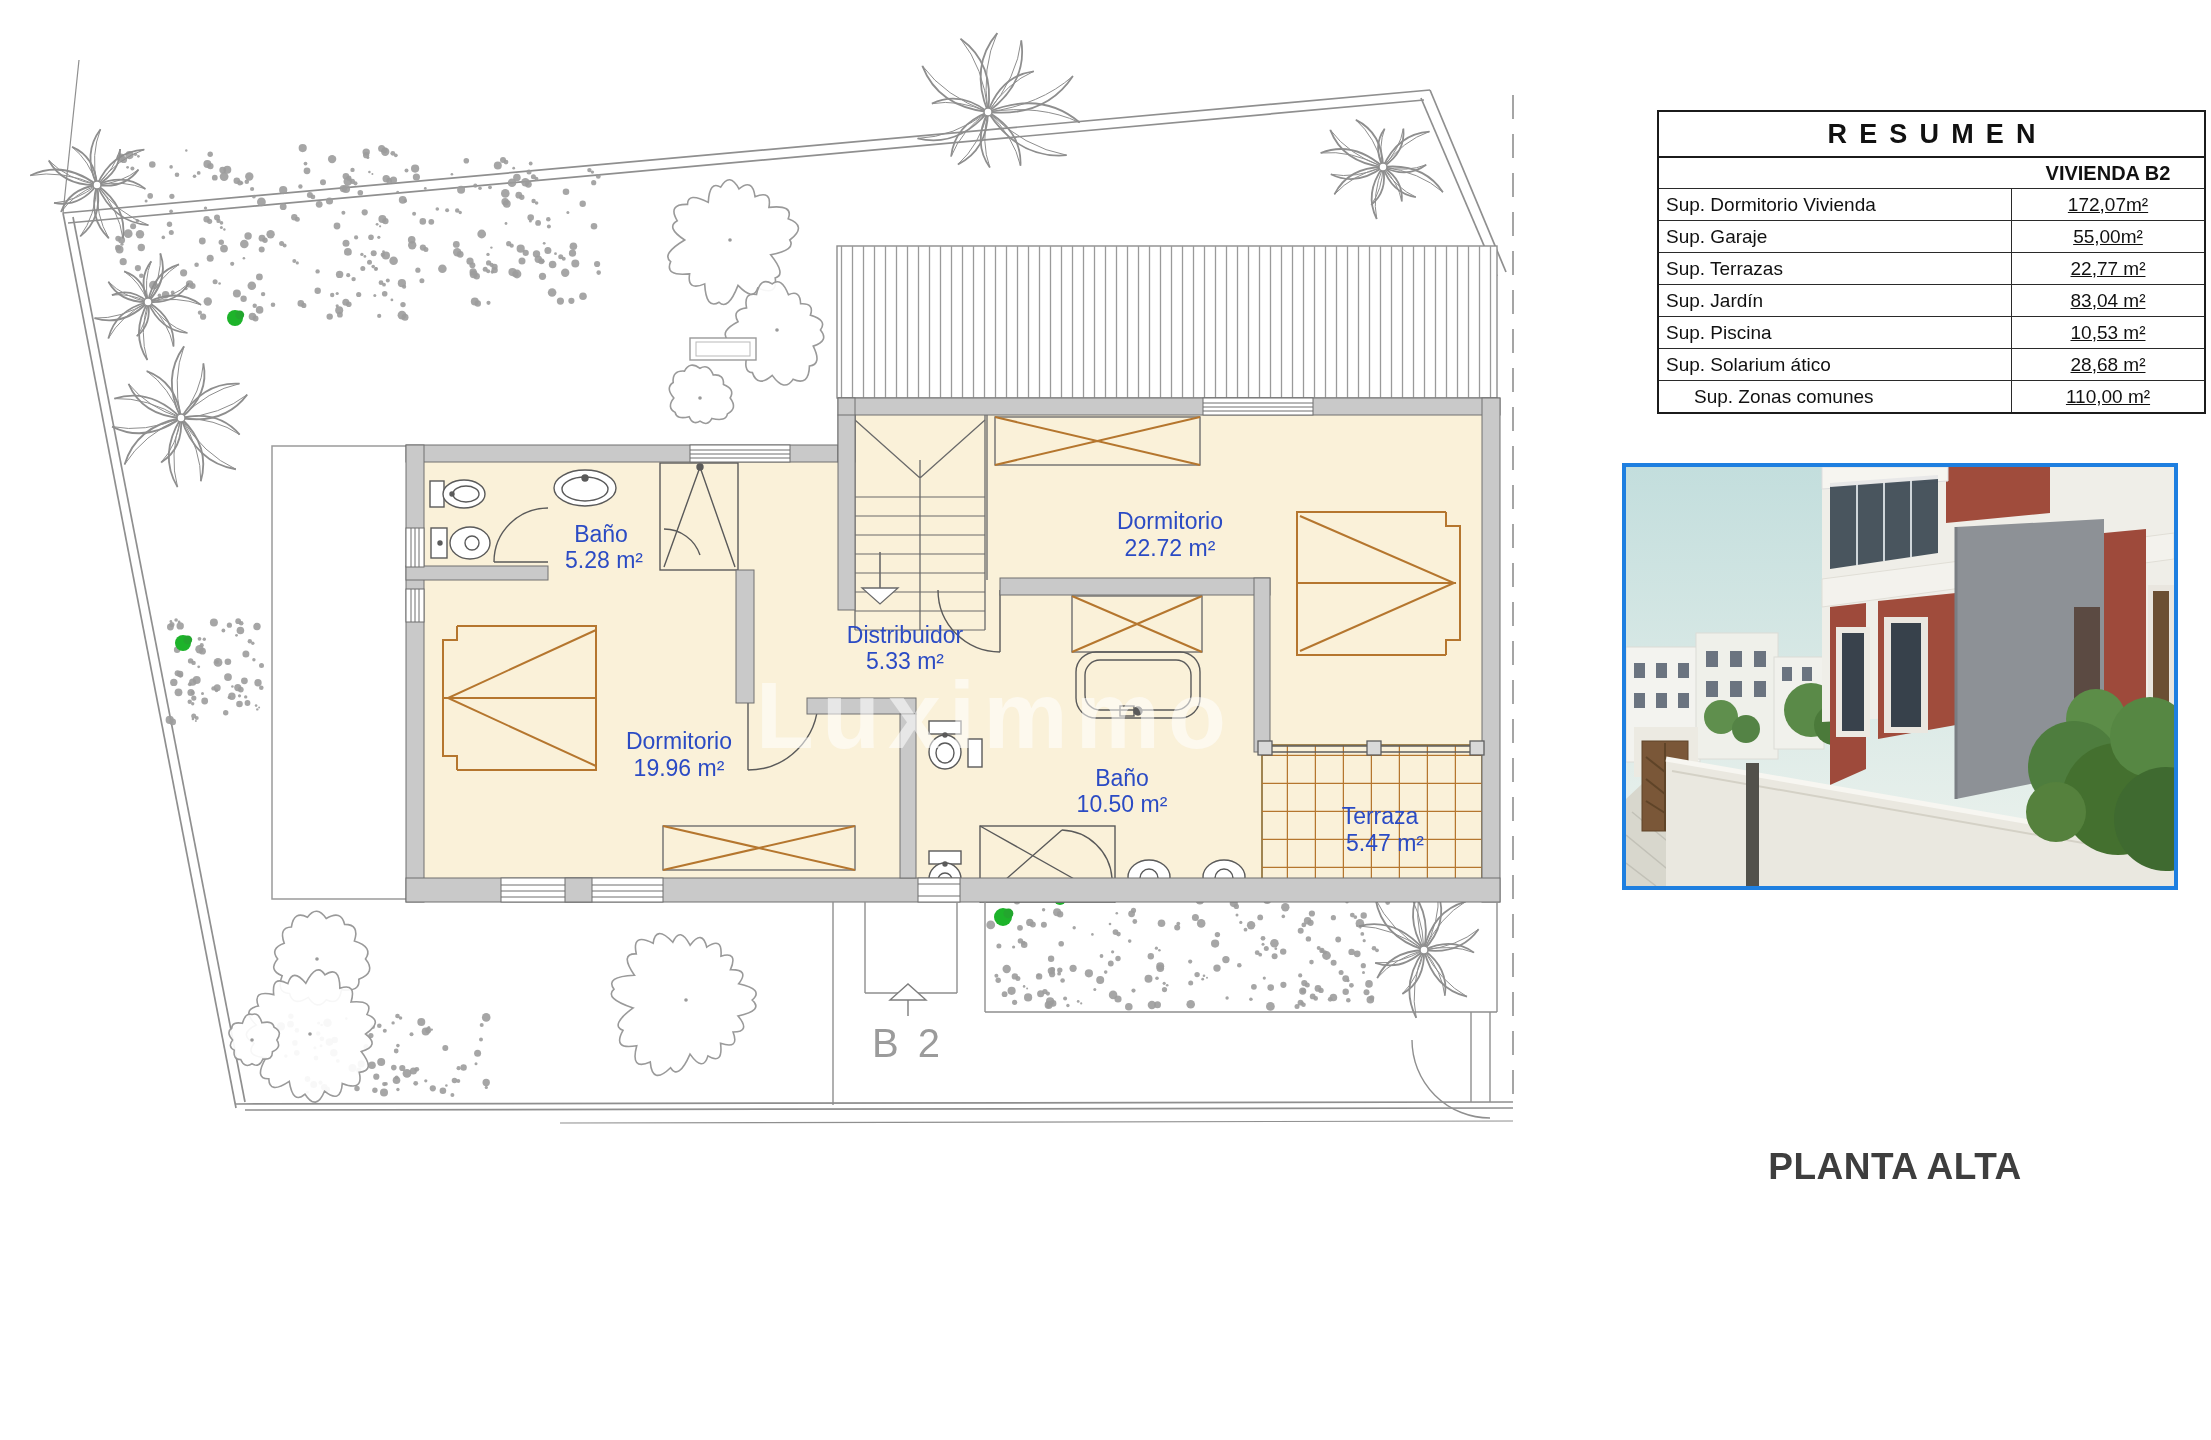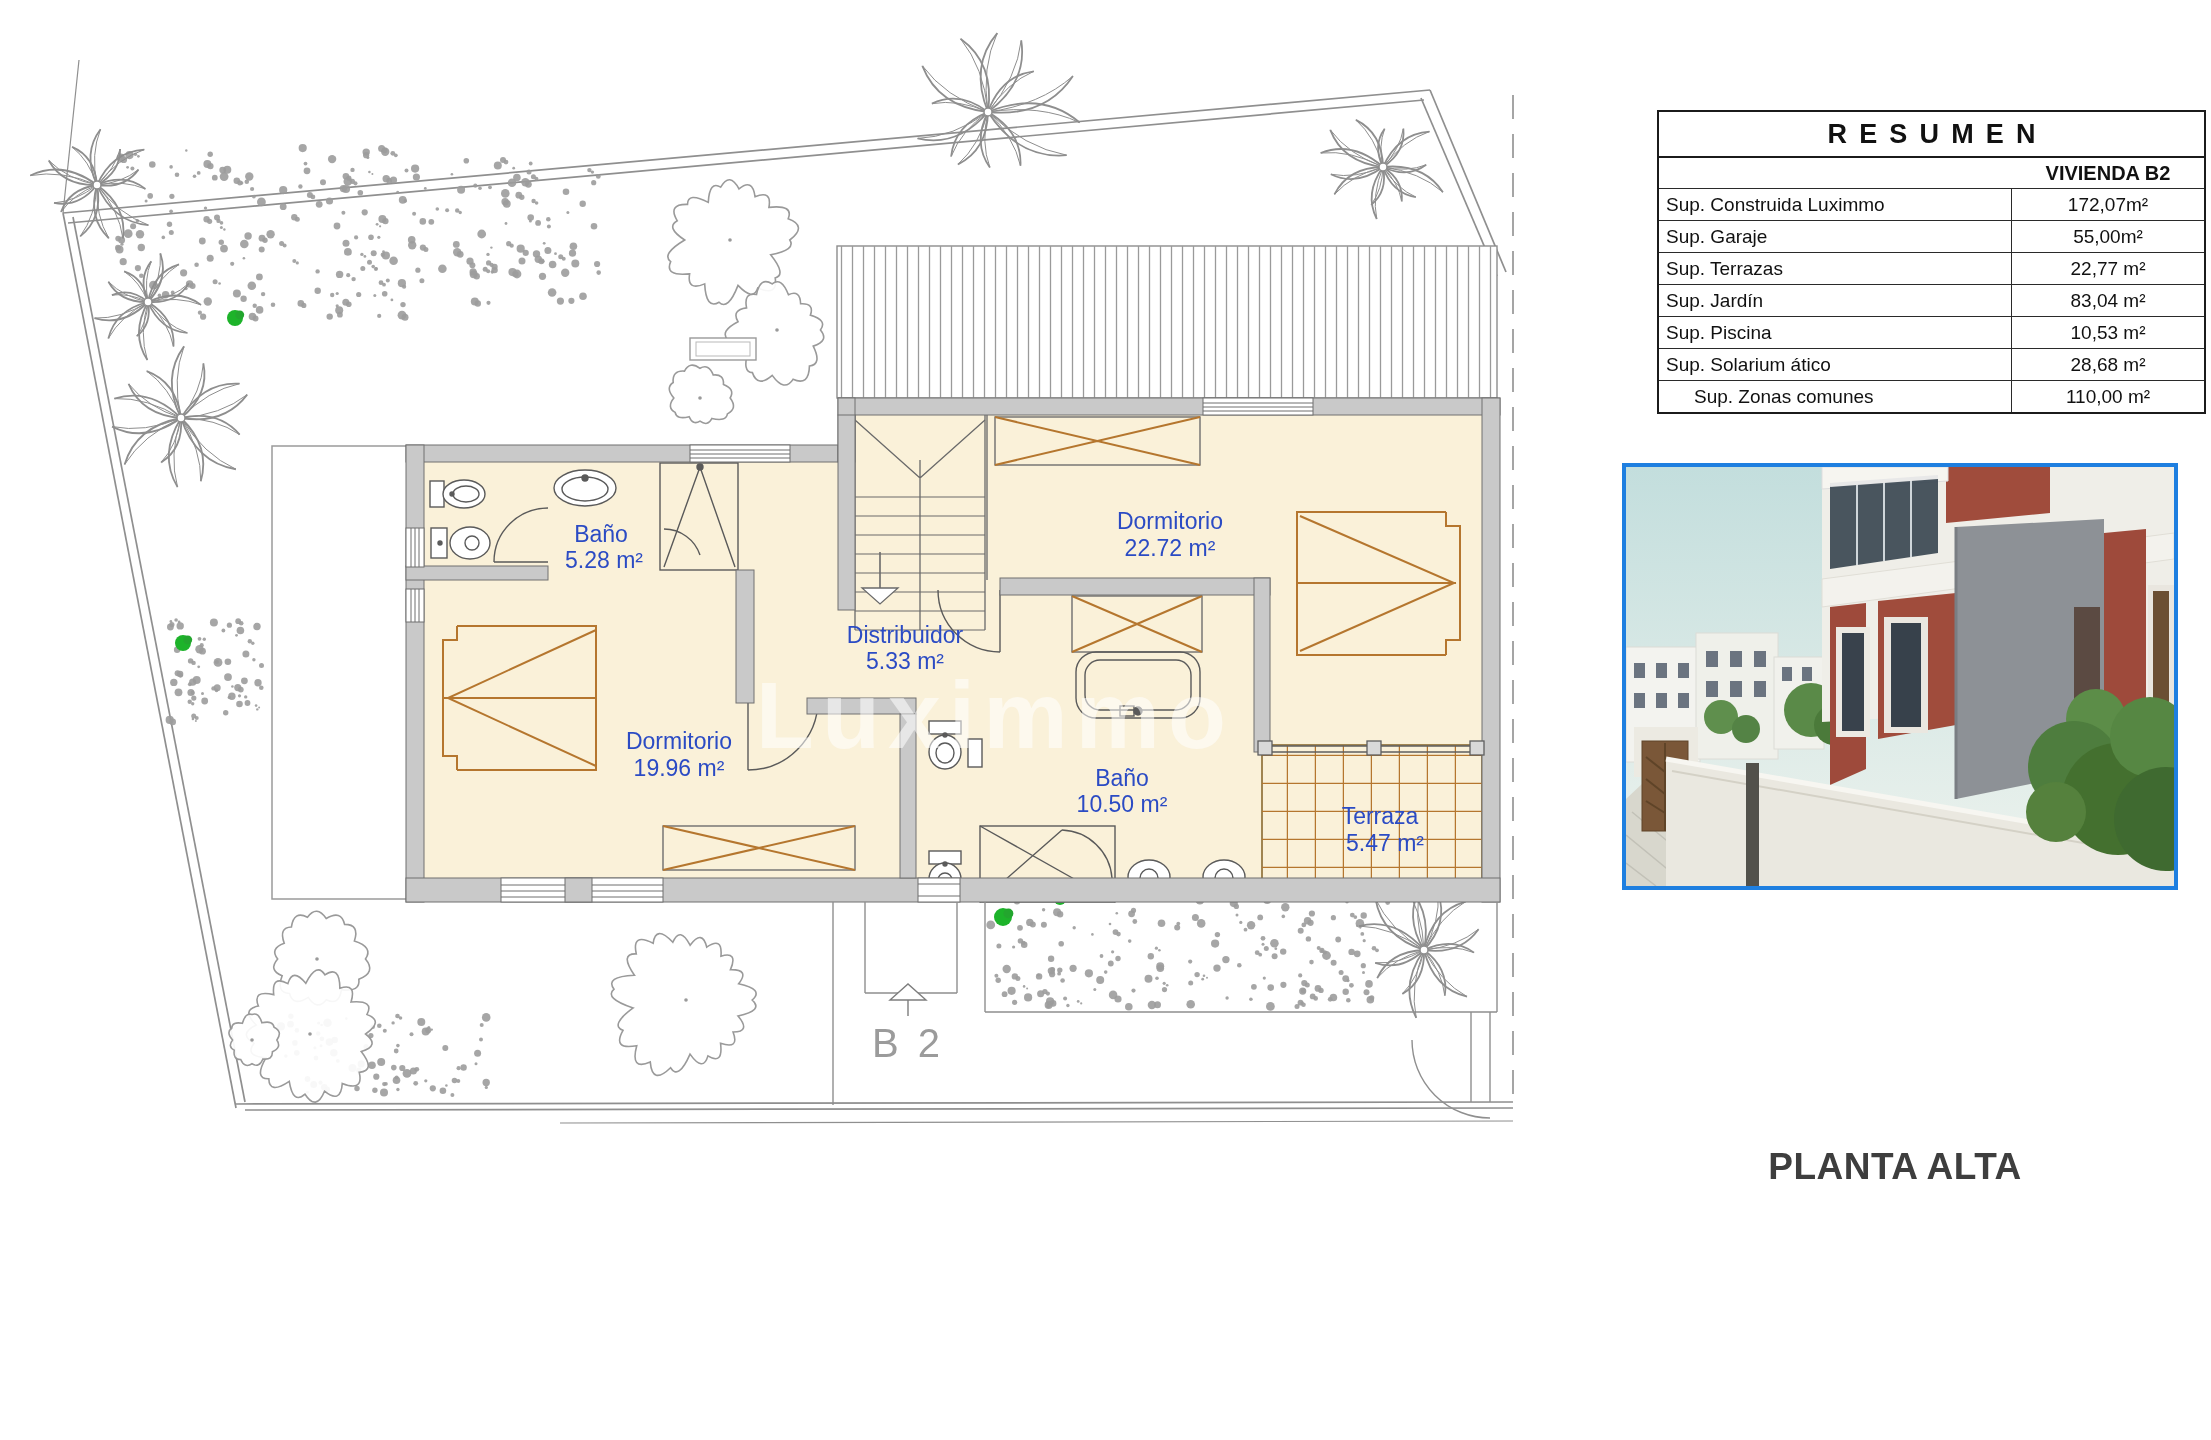--- a/index.html
+++ b/index.html
@@ -12,21 +12,21 @@
   .res-title{height:44px;line-height:44px;text-align:center;font-weight:bold;font-size:27px;
              letter-spacing:.45em;border-bottom:2px solid #1b1b1b;padding-left:.45em;}
   .res-sub{display:flex;height:30px;border-bottom:1px solid #2a2a2a;}
   .res-sub .spacer{flex:1;}
   .res-sub .hdr{width:192px;display:flex;align-items:center;justify-content:center;
                 font-weight:bold;font-size:20px;}
   .res-row{display:flex;height:31px;border-bottom:1px solid #2a2a2a;font-size:19px;}
   .res-row:last-child{border-bottom:none;padding-left:28px;}
   .res-row .lbl{flex:1;display:flex;align-items:center;padding-left:7px;}
   .res-row .val{width:192px;border-left:1px solid #2a2a2a;display:flex;align-items:center;
-                justify-content:center;}
+                justify-content:center;text-decoration:underline;}
   
   .photo{position:absolute;left:1622px;top:463px;width:556px;height:427px;box-sizing:border-box;
          border:4px solid #1E7FE0;background:#dfe9e6;}
   
   .floor-title{position:absolute;left:1745px;top:1146px;width:300px;text-align:center;
                font-weight:bold;font-size:37px;letter-spacing:.5px;color:#3e3e3e;}
 </style>
 </head>
 <body>
 
@@ -1135,21 +1135,21 @@
     <text x="995" y="748" font-size="95" font-weight="bold" fill="#ffffff" fill-opacity="0.55" text-anchor="middle" letter-spacing="8">Luximmo</text>
   </svg>
 
   <div class="resumen">
     <div class="res-title">RESUMEN</div>
     <div class="res-sub">
       <div class="spacer"></div>
       <div class="hdr">VIVIENDA B2</div>
     </div>
     <div class="res-row">
-      <div class="lbl">Sup. Construida Luximmo</div>
+      <div class="lbl">Sup. Dormitorio Vivienda</div>
       <div class="val">172,07m²</div>
     </div>
     <div class="res-row">
       <div class="lbl">Sup. Garaje</div>
       <div class="val">55,00m²</div>
     </div>
     <div class="res-row">
       <div class="lbl">Sup. Terrazas</div>
       <div class="val">22,77 m²</div>
     </div>

